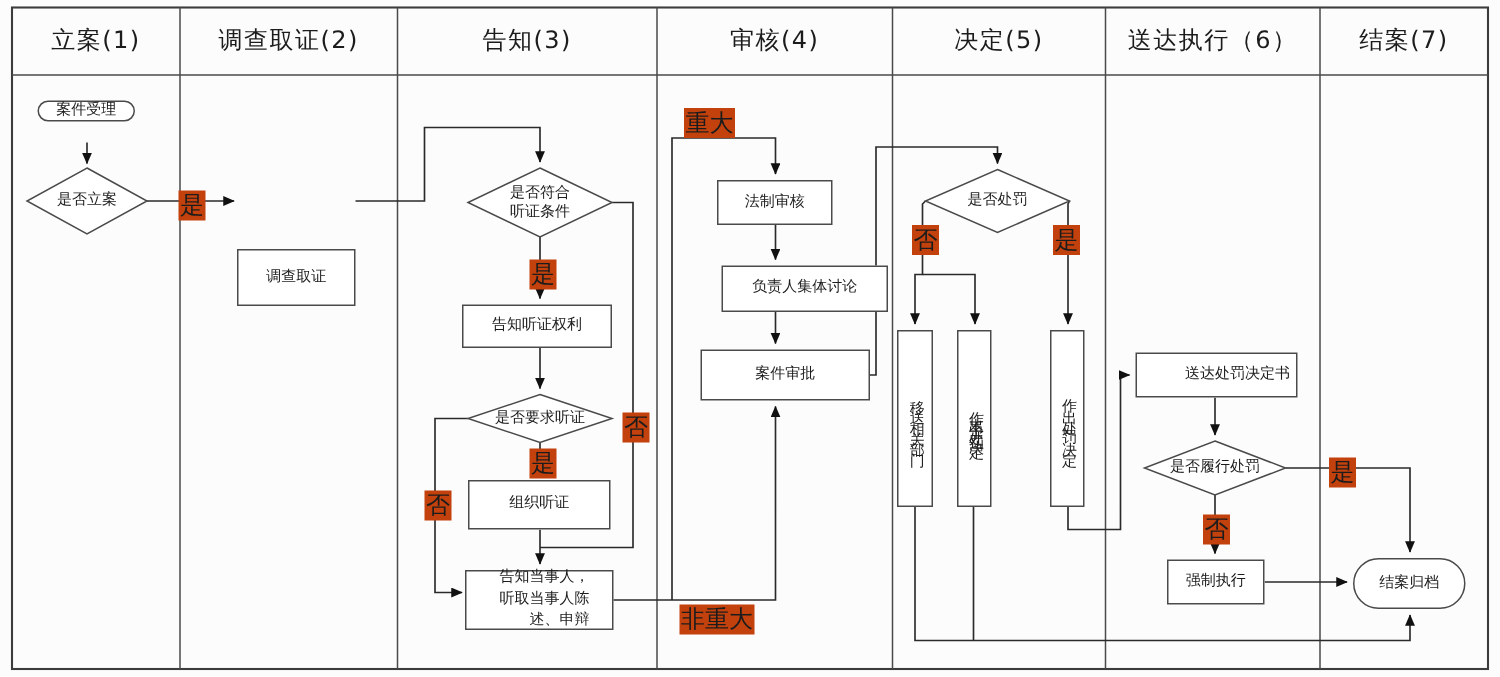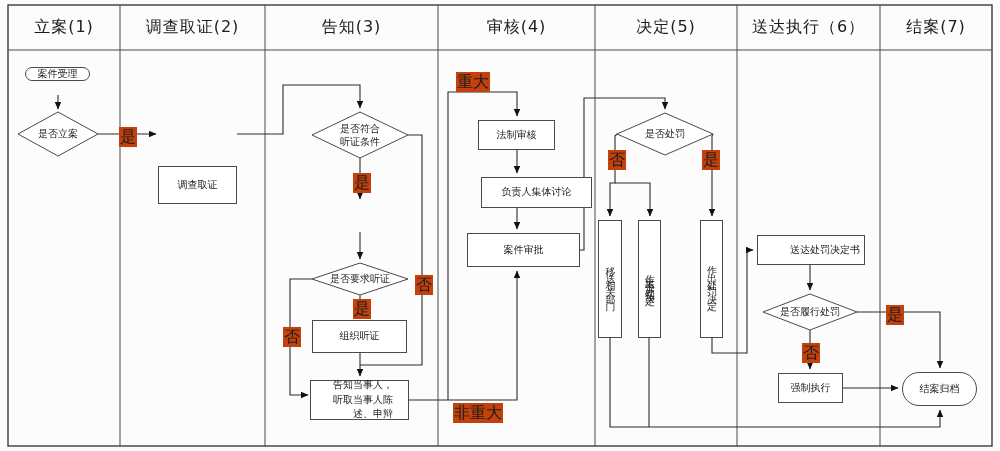--- a/index.html
+++ b/index.html
@@ -105,20 +105,21 @@
   <div class="lane-label" style="left:265px;width:173px;">告知(3)</div>
   <div class="lane-label" style="left:438px;width:157px;">审核(4)</div>
   <div class="lane-label" style="left:595px;width:142px;">决定(5)</div>
   <div class="lane-label" style="left:737px;width:143px;">送达执行（6）</div>
   <div class="lane-label" style="left:880px;width:112px;">结案(7)</div>
 
   <div class="node stadium" style="left:25px;top:67px;width:65px;height:14px;">案件受理</div>
   <div class="dtext" style="left:28px;top:127px;width:60px;height:14px;">是否立案</div>
   <div class="node" style="left:158px;top:118px;width:79px;height:38px;margin-top:48px;">调查取证</div>
   <div class="dtext" style="left:337px;top:114px;width:46px;height:42px;">是否符合听证条件</div>
+  <div class="node" style="left:308px;top:203px;width:100px;height:29px;">告知听证权利</div>
   <div class="dtext" style="left:328px;top:272px;width:64px;height:14px;">是否要求听证</div>
   <div class="node" style="left:312px;top:320px;width:95px;height:33px;">组织听证</div>
   <div class="node" style="left:310px;top:380px;width:99px;height:40px;padding:0 15px;text-align:right;">告知当事人，听取当事人陈述、申辩</div>
   <div class="node" style="left:478px;top:120px;width:77px;height:30px;">法制审核</div>
   <div class="node" style="left:481px;top:177px;width:111px;height:31px;">负责人集体讨论</div>
   <div class="node" style="left:467px;top:233px;width:113px;height:34px;">案件审批</div>
   <div class="dtext" style="left:635px;top:127px;width:60px;height:14px;">是否处罚</div>
   <div class="node vnode v6" style="left:598px;top:220px;width:24px;height:118px;">移送相关部门</div>
   <div class="node vnode v8" style="left:638px;top:220px;width:23px;height:118px;">作出不予处罚决定</div>
   <div class="node vnode v6" style="left:700px;top:220px;width:23px;height:118px;">作出处罚决定</div>

